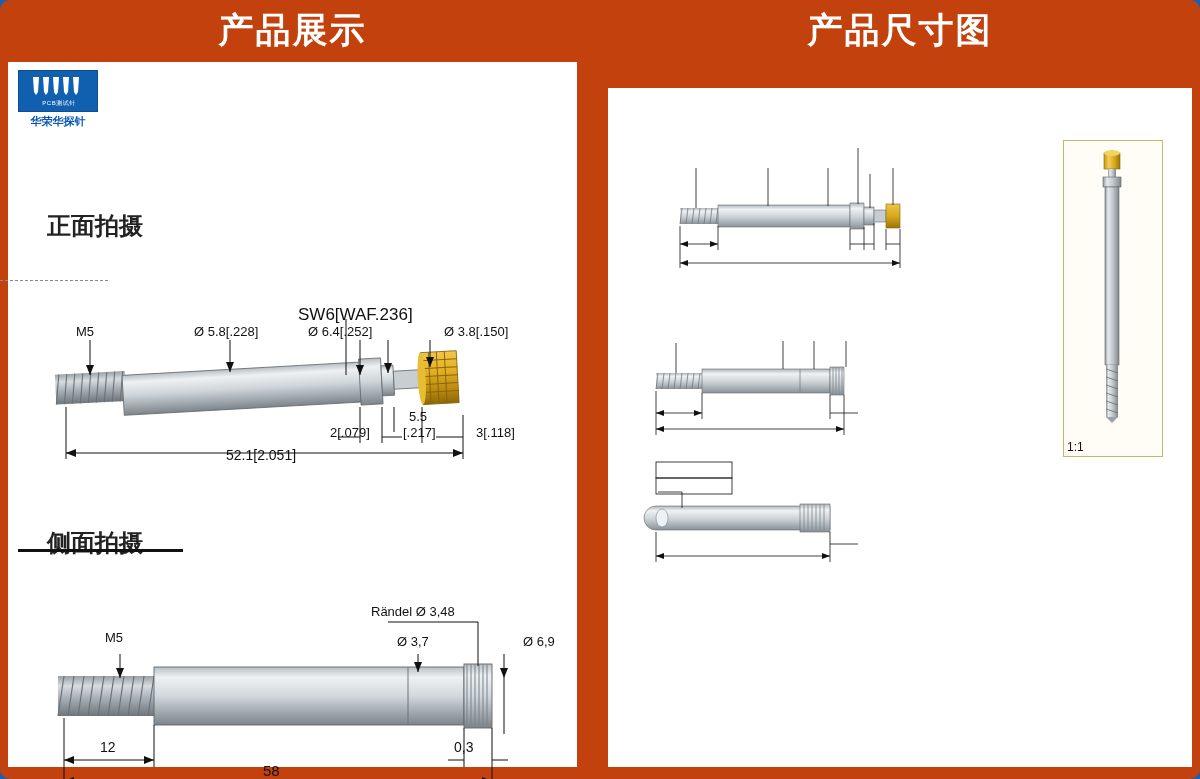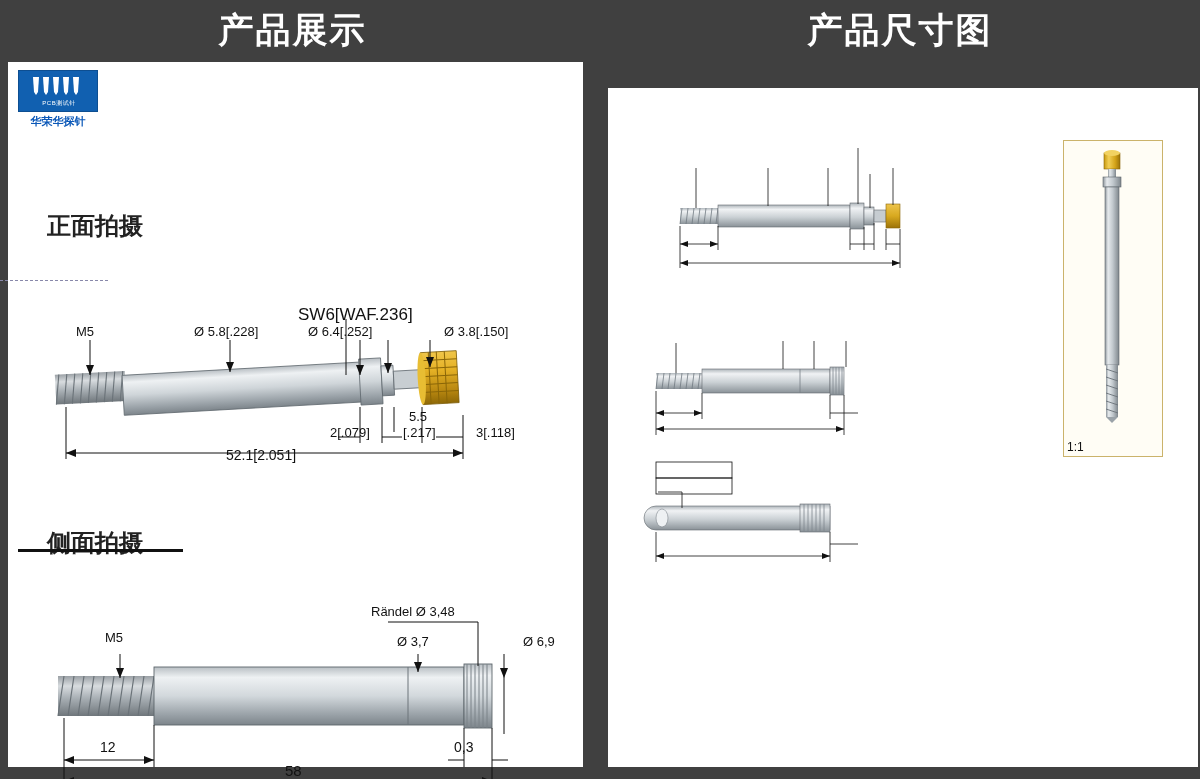--- a/index.html
+++ b/index.html
@@ -2,32 +2,31 @@
 <html><head>
 <meta charset="utf-8">
 <style>
   html,body{margin:0;padding:0;}
   body{
     width:1200px;height:779px;
     background:#1a5fb4;
     font-family:"Liberation Sans", sans-serif;
     overflow:hidden;
   }
-  .page{position:relative;width:1200px;height:779px;background:#404040;}
+  .page{position:relative;width:1200px;height:779px;background:#c2410c;border-radius:10px;}
   .col{position:absolute;top:0;height:779px;}
   .col-left{left:0;width:585px;}
   .col-right{left:600px;width:600px;}
   .title{
     color:#ffffff;font-size:35px;font-weight:bold;text-align:center;
     letter-spacing:2px;line-height:60px;height:60px;
   }
   .panel{
     position:absolute;left:8px;right:8px;top:62px;bottom:12px;
     background:#ffffff;
-    padding-left:6px;
   }
   .col-left .panel{left:8px;width:569px;}
   .col-right .panel{left:8px;width:584px;margin-top:26px;}
 
   
   .logo{position:absolute;left:10px;top:8px;width:80px;height:60px;}
   .logo-top{
     width:80px;height:42px;background:#1160b0;border:1px solid #0d4e91;
     box-sizing:border-box;position:relative;
   }
@@ -268,21 +267,21 @@
           <path d="M484 199 L474 195 L474 203 Z" fill="#111" stroke="none"></path>
         </g>
       </svg>
 
       <div class="dim-txt" style="left:97px;top:568px;font-size:13px;">M5</div>
       <div class="dim-txt" style="left:363px;top:542px;font-size:13px;">Rändel Ø 3,48</div>
       <div class="dim-txt" style="left:389px;top:572px;font-size:13px;">Ø 3,7</div>
       <div class="dim-txt" style="left:467px;top:572px;font-size:13px;margin-left:48px;">Ø 6,9</div>
       <div class="dim-txt" style="left:92px;top:677px;font-size:14px;">12</div>
       <div class="dim-txt" style="left:446px;top:677px;font-size:14px;">0,3</div>
-      <div class="dim-txt" style="left:255px;top:700px;font-size:15px;margin-left:22px;">58</div>
+      <div class="dim-txt" style="left:255px;top:700px;font-size:15px;">58</div>
 
     </div>
   </div>
 
   <div class="col col-right">
     <div class="title">产品尺寸图</div>
     <div class="panel">
 
       <div class="right-box">
         <svg width="96" height="313" viewBox="0 0 96 313">

